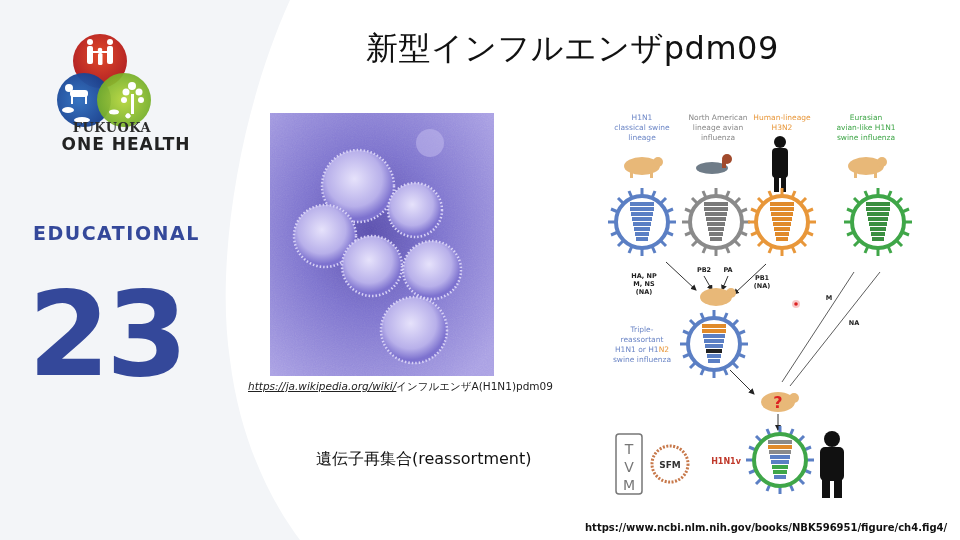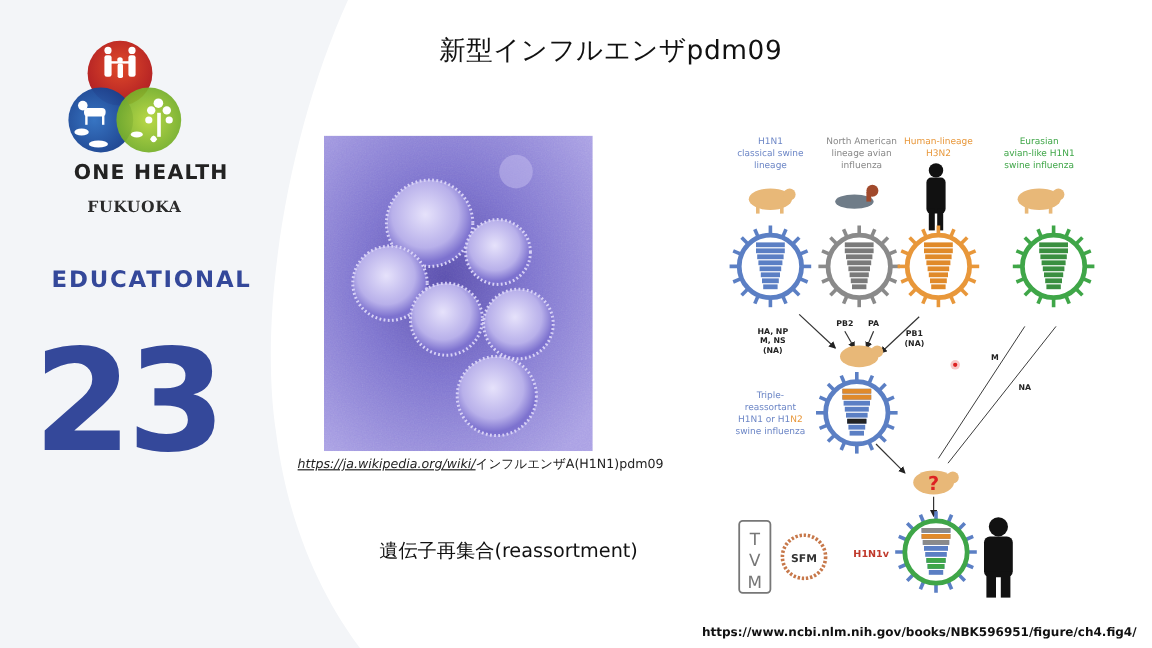--- a/index.html
+++ b/index.html
@@ -2,23 +2,23 @@
 <html><head>
 <meta charset="utf-8">
 <style>
   * { margin:0; padding:0; box-sizing:border-box; }
   html, body { width:960px; height:540px; overflow:hidden; background:#f3f5f8; }
   body { position:relative; font-family:"DejaVu Sans", sans-serif; }
   .bg-curve { position:absolute; left:0; top:0; width:960px; height:540px; z-index:0; }
   .logo { position:absolute; left:52px; top:28px; width:120px; height:130px; z-index:2; }
   .logo-text1 { position:absolute; left:0; top:148px; width:224px; text-align:center; font-family:"DejaVu Serif", serif; font-size:13px; font-weight:bold; color:#2b2b2b; letter-spacing:0.5px; z-index:2; }
   .logo-text2 { position:absolute; left:0; top:134px; width:224px; text-align:center; font-family:"DejaVu Sans", sans-serif; font-size:17px; font-weight:bold; color:#222; letter-spacing:1px; z-index:2; }
-  .edu { position:absolute; left:33px; top:218px; font-family:"DejaVu Sans", sans-serif; font-weight:bold; font-size:19px; line-height:31px; color:#34489a; letter-spacing:1.5px; z-index:2;margin-left:10px; }
+  .edu { position:absolute; left:33px; top:218px; font-family:"DejaVu Sans", sans-serif; font-weight:bold; font-size:19px; line-height:31px; color:#34489a; letter-spacing:1.5px; z-index:2; }
   .num { position:absolute; left:28px; top:274px; font-family:"DejaVu Sans", sans-serif; font-weight:bold; font-size:118px; line-height:120px; color:#34489a; letter-spacing:-4px; z-index:2; }
-  .title { position:absolute; left:366px; top:27px; font-family:"DejaVu Sans", sans-serif; font-size:22px; color:#111; z-index:2; letter-spacing:0.5px; }
+  .title { position:absolute; left:366px; top:27px; font-family:"DejaVu Sans", sans-serif; font-size:32px; color:#111; z-index:2; letter-spacing:0.5px; }
   .micro { position:absolute; left:270px; top:113px; width:224px; height:263px; z-index:2; overflow:hidden; }
   .wiki { position:absolute; left:248px; top:380px; font-size:10.5px; color:#222; z-index:2; white-space:nowrap; }
   .wiki .u { text-decoration:underline;font-style:italic; }
   .reassort { position:absolute; left:316px; top:449px; font-size:16px; color:#111; z-index:2; }
   .diagram { position:absolute; left:604px; top:104px; width:340px; height:400px; z-index:2; }
   .ncbi { position:absolute; left:585px; top:522px; font-size:10px; color:#111; z-index:2; white-space:nowrap;font-weight:bold; }
 </style>
 </head>
 <body>
 
@@ -72,21 +72,21 @@
         <circle cx="74" cy="64" r="3.5"></circle>
         <circle cx="87" cy="64" r="3.5"></circle>
       <circle cx="72" cy="72" r="3"></circle>
         <circle cx="89" cy="72" r="3"></circle>
       <path d="M73,88 q3,-6 6,0 q-3,5 -6,0z"></path>
       <ellipse cx="62" cy="84" rx="5" ry="2.5"></ellipse>
     </g>
   </svg>
 </div>
 <div class="logo-text2" style="top:134px;padding-left:28px;">ONE HEALTH</div>
-<div class="logo-text1" style="top:120px;margin-top:46px;">FUKUOKA</div>
+<div class="logo-text1" style="top:120px;">FUKUOKA</div>
 
 <div class="edu">
   <div>EDUCATIONAL</div>
 </div>
 <div class="num">23</div>
 
 <div class="title">新型インフルエンザpdm09</div>
 
 <div class="micro">
   <svg width="224" height="263" viewBox="0 0 224 263">

